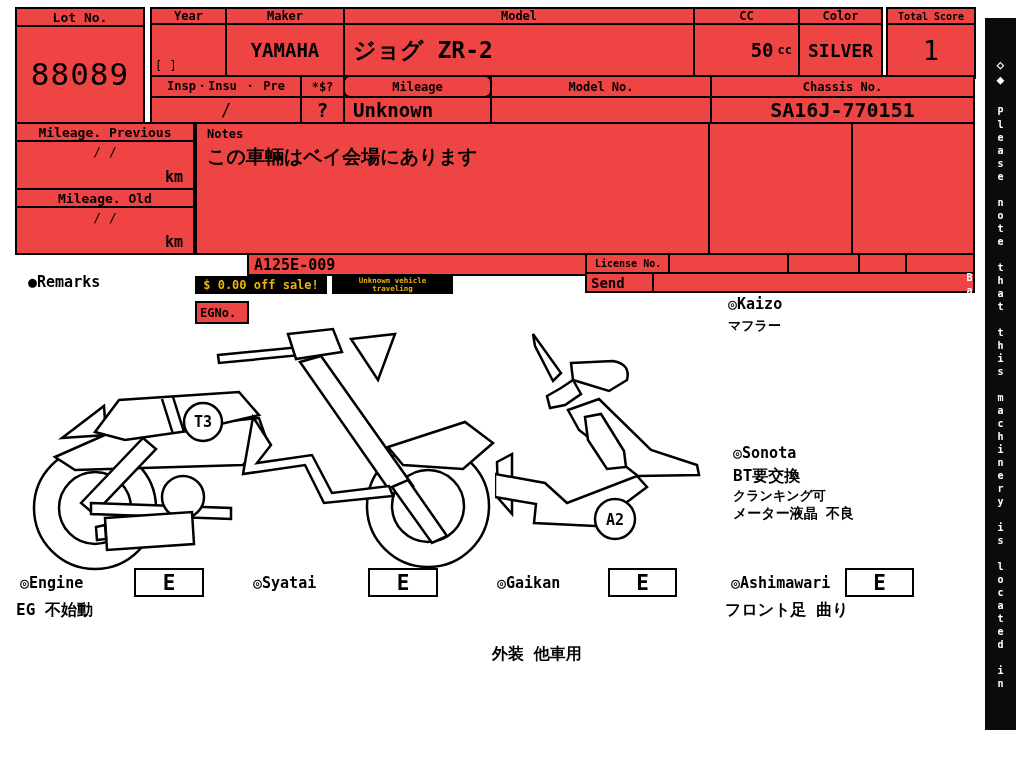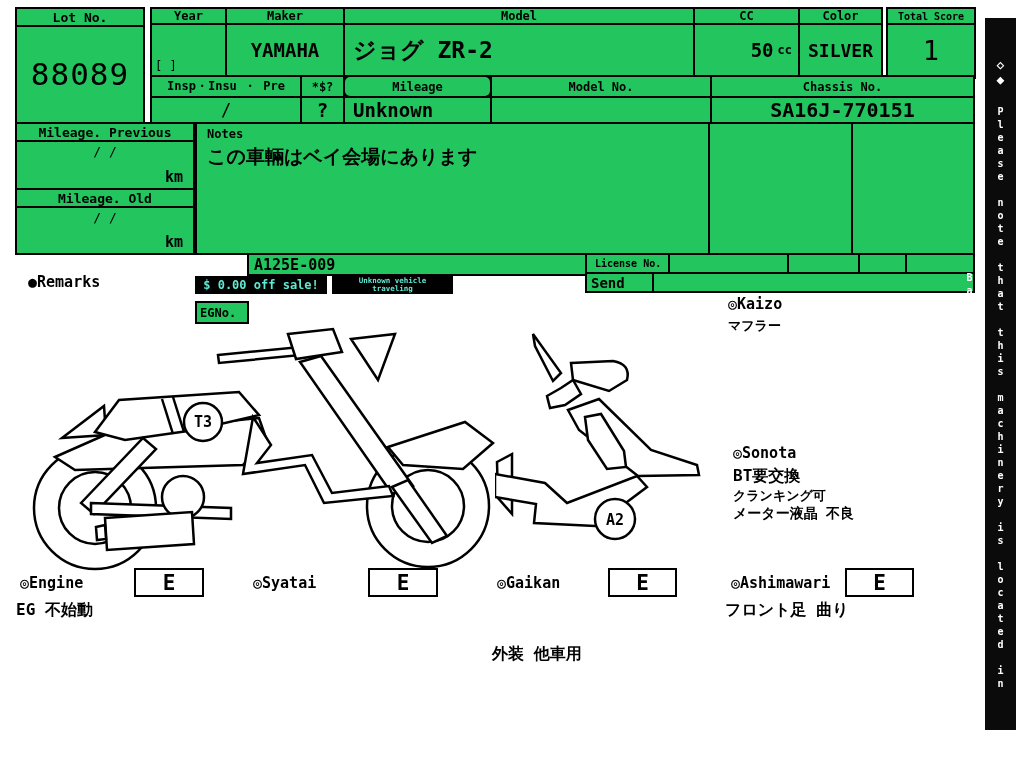--- a/index.html
+++ b/index.html
@@ -2,27 +2,27 @@
 <html><head>
 <meta charset="utf-8">
 <style>
   * { margin:0; padding:0; box-sizing:border-box; }
   html,body { width:1024px; height:768px; }
   body {
     position:relative; width:1024px; height:768px; background:#ffffff;
     font-family:"DejaVu Sans Mono","Liberation Mono",monospace; color:#000;
     overflow:hidden;
   }
-  .cell { position:absolute; border:2px solid #000; background:#22c55e; }
+  .cell { position:absolute; border:2px solid #000; background:#ef4444; }
   .hdr  { display:flex; align-items:center; justify-content:center;
           font-weight:bold; font-size:12px; }
   .val  { display:flex; align-items:center; }
   .vc   { justify-content:center; }
   .txt  { position:absolute; white-space:nowrap; }
-  .badge{ position:absolute; background:#000; color:#5eead4; display:flex;
+  .badge{ position:absolute; background:#000; color:#eab308; display:flex;
           flex-direction:column; align-items:center; justify-content:center; }
   .ebox { position:absolute; border:2px solid #000; display:flex;
           align-items:center; justify-content:center;
           font-size:21px; font-weight:bold; background:#fff; }
   .gtitle { position:absolute; font-size:15px; font-weight:bold; white-space:nowrap; }
   .gnote  { position:absolute; font-size:16px; font-weight:bold; white-space:nowrap; }
   .sidebar {
     position:absolute; left:985px; top:18px; width:31px; height:712px;
     background:#0b0b0b; color:#fff; text-align:center;
     writing-mode:vertical-rl; text-orientation:upright;

